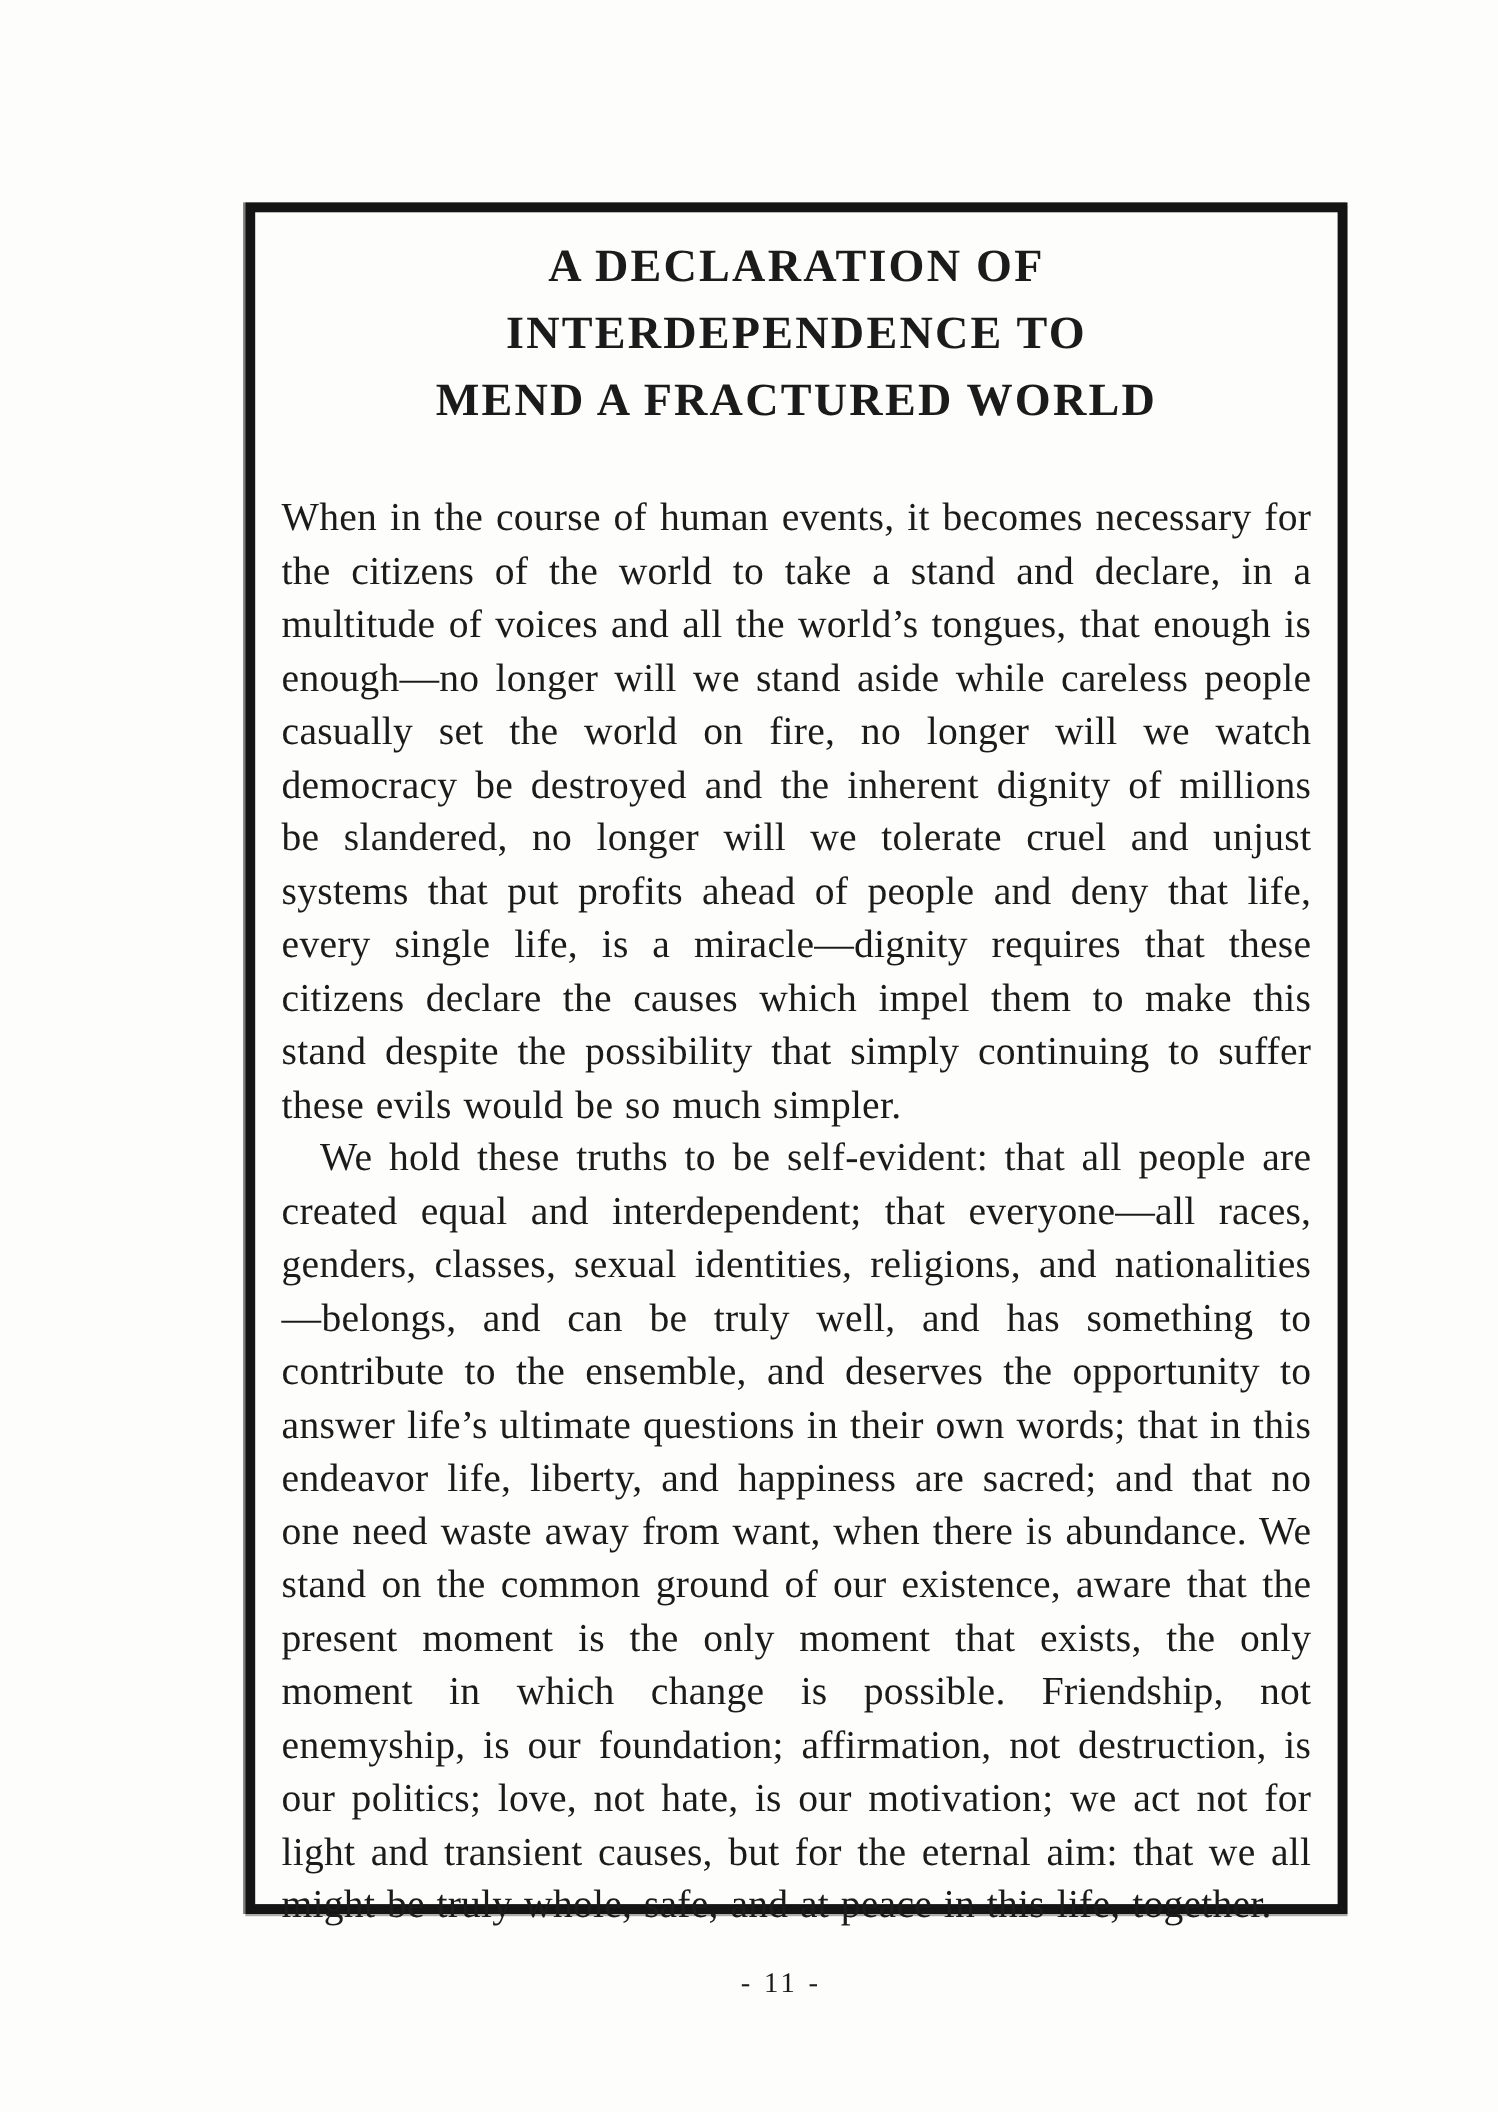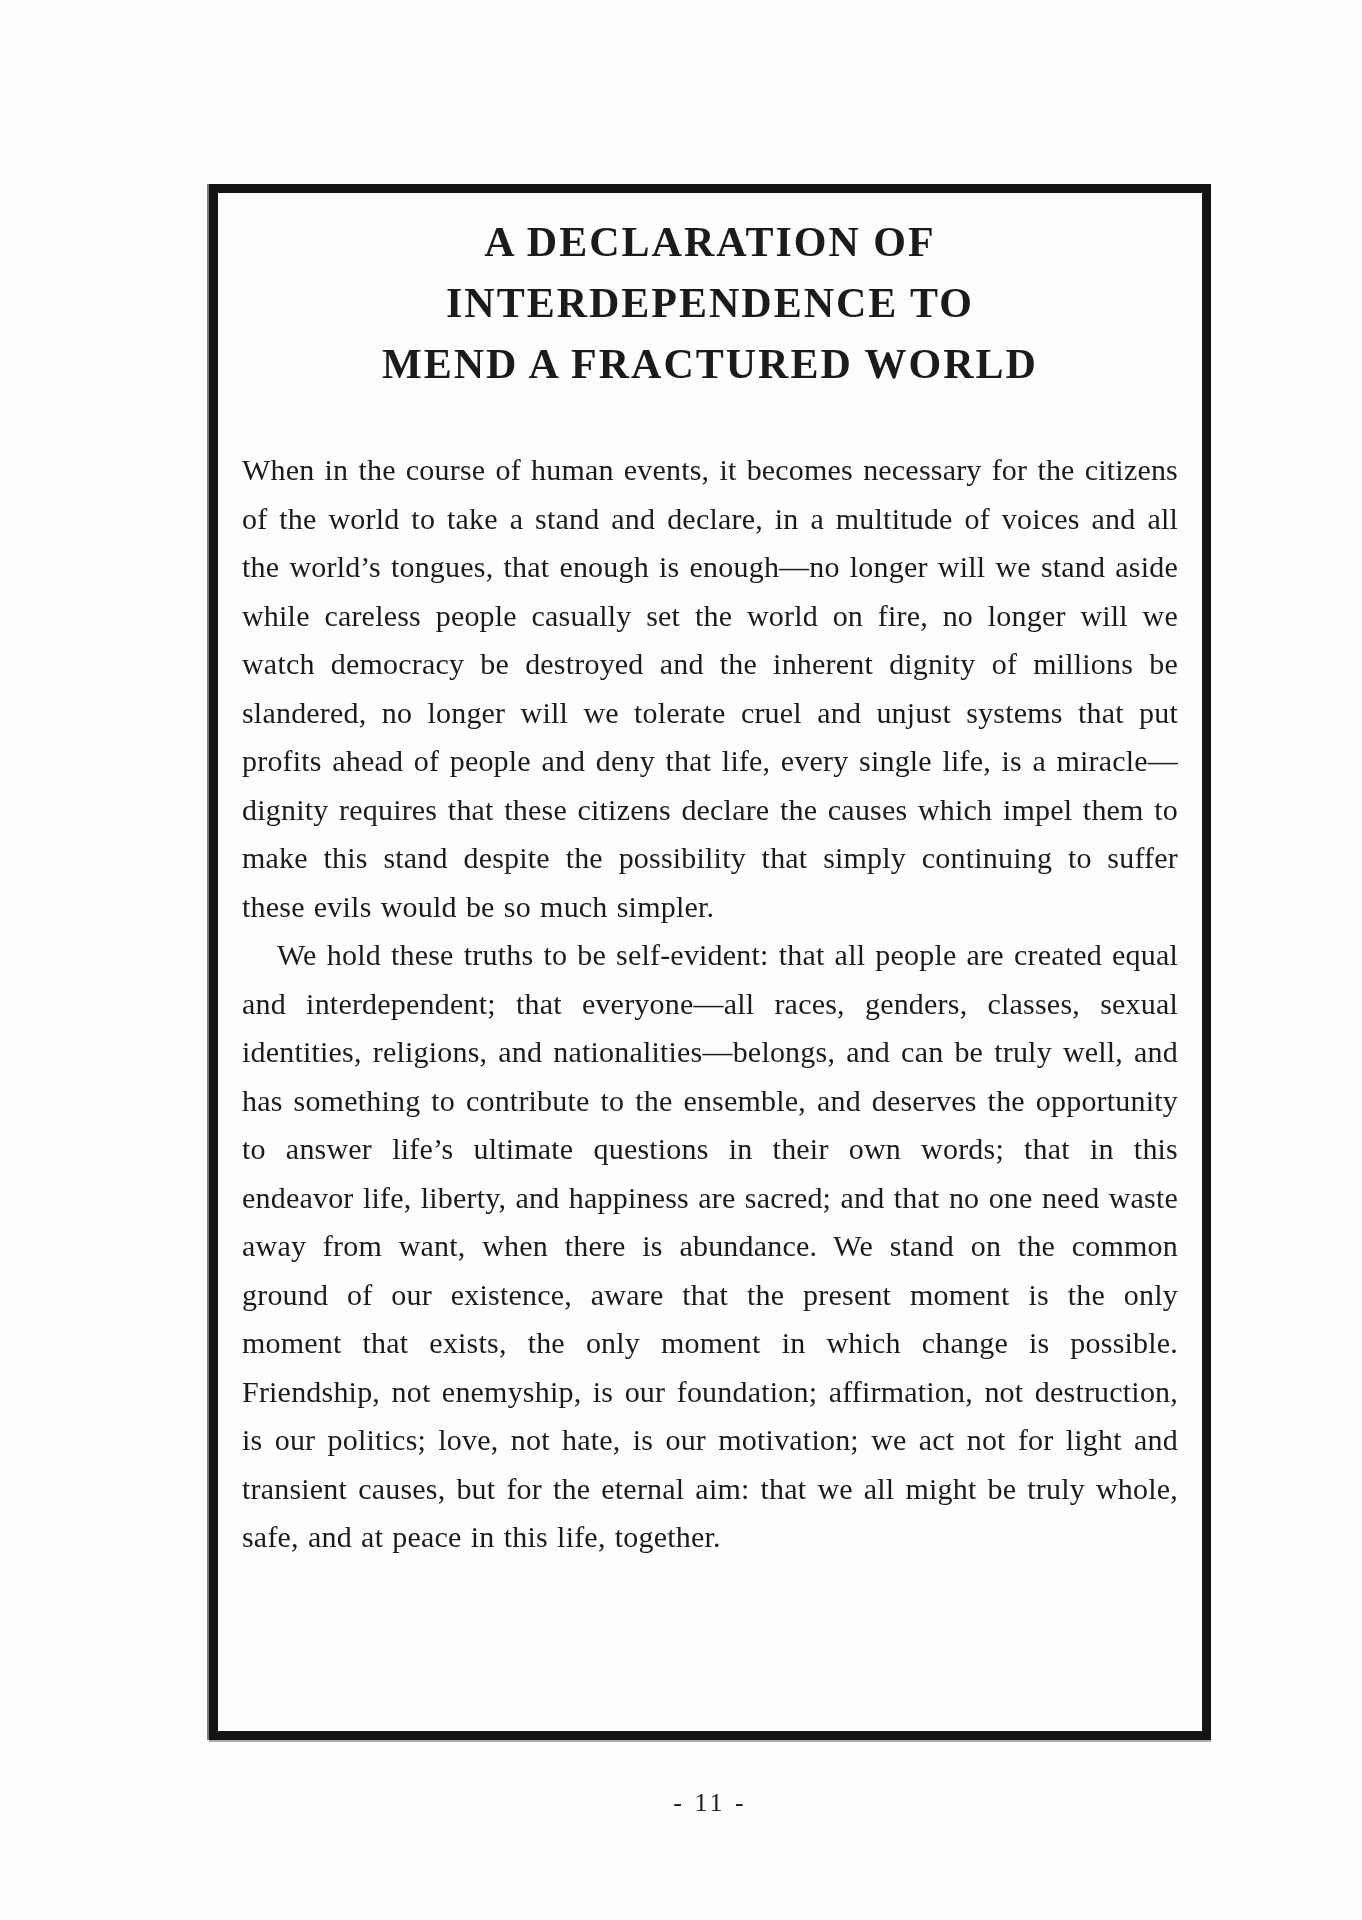--- a/index.html
+++ b/index.html
@@ -29,21 +29,21 @@
     left: 210px;
     width: 1000px;
     text-align: center;
     font-style: italic;
     font-size: 29px;
     letter-spacing: 5px;
     color: var(--ink);
   }
   .declaration-box {
     position: absolute;
-    left: 209px;
+    left: 223px;
     top: 184px;
     width: 1002px;
     height: 1556px;
     border: 9px solid var(--border);
     padding: 19px 24px 0 24px;
     background: var(--paper);
     
     box-shadow: -2px 0 0 0 rgba(20,20,20,0.55), 0 2px 0 0 rgba(20,20,20,0.35);
   }
   .declaration-title {
@@ -52,21 +52,21 @@
     font-size: 42px;
     line-height: 61px;
     font-weight: bold;
     letter-spacing: 2px;
     color: var(--ink);
   }
   .declaration-title .title-line { display: block; }
   .body-copy { margin-top: 51px; }
   .body-para {
     margin: 0;
-    font-size: 30px;
+    font-size: 36px;
     line-height: 48.5px;
     text-align: justify;
     letter-spacing: 0.2px;
     word-spacing: 1.5px;
     hyphens: none;
     color: var(--ink);
   }
   .body-para.indented { text-indent: 35px; }
   .page-number {
     position: absolute;

